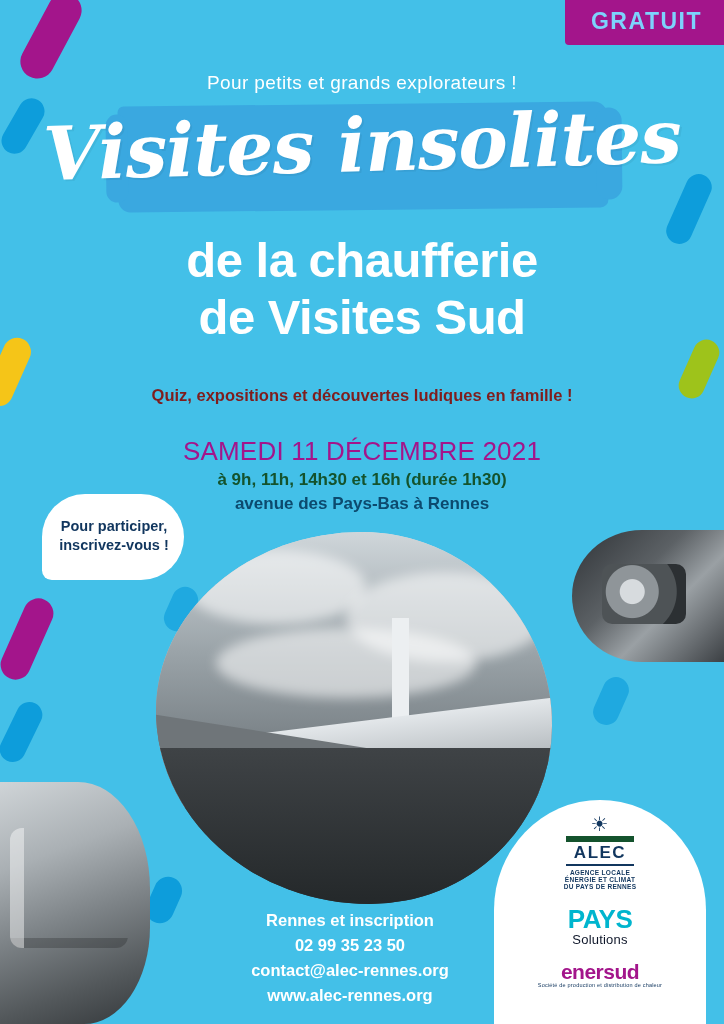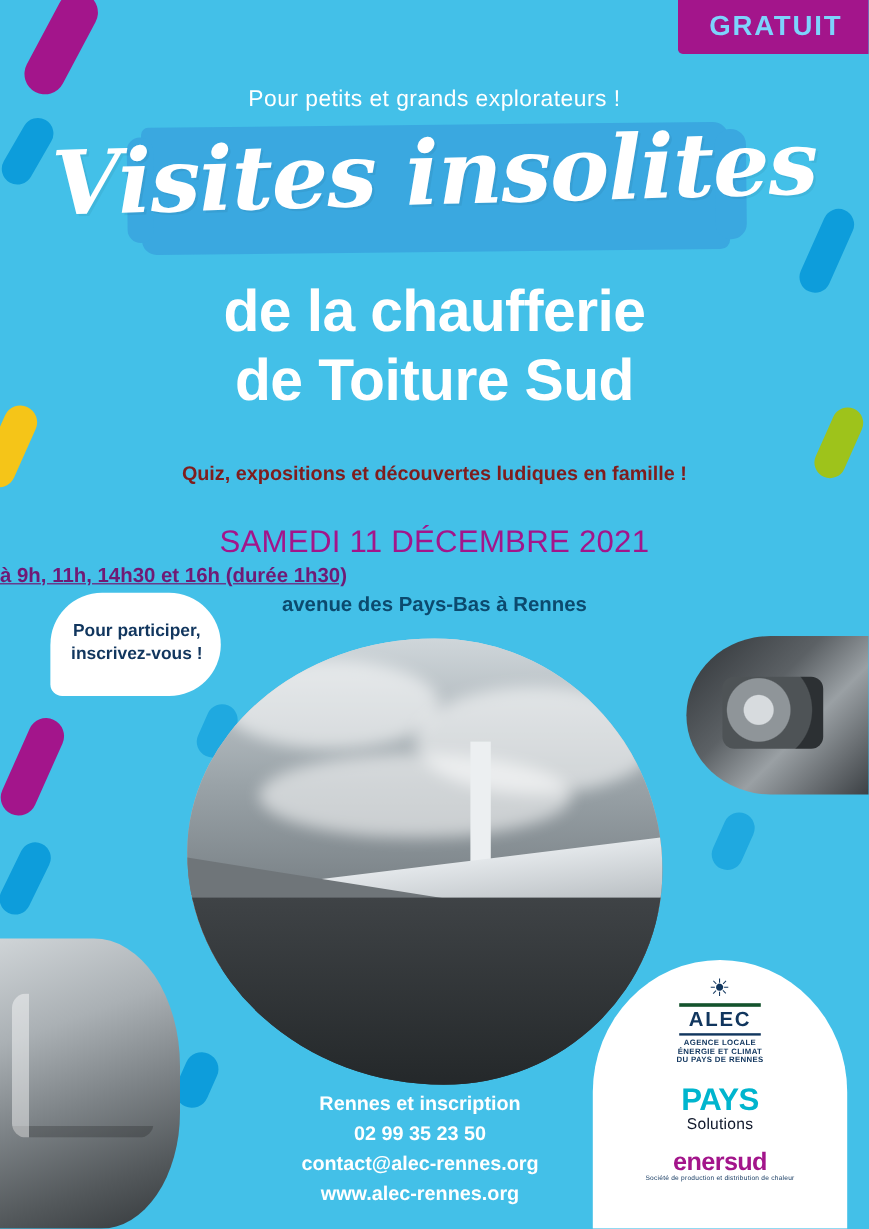--- a/index.html
+++ b/index.html
@@ -124,24 +124,24 @@
     left: 0; right: 0; top: 436px;
     text-align: center;
     color: #a3158b;
     font-size: 26px;
     font-weight: normal;
     letter-spacing: 0.2px;
   }
   .time-line {
     position: absolute;
     left: 0; right: 0; top: 470px;
-    color: #701a75;
+    text-align: center;
+    color: #14532d;
     font-size: 17px;
     font-weight: bold;
-    text-decoration: underline;
   }
   .place-line {
     position: absolute;
     left: 0; right: 0; top: 494px;
     text-align: center;
     color: #0c4a6e;
     font-size: 17px;
     font-weight: bold;
   }
 
@@ -269,21 +269,21 @@
   .logo-alec {
     position: relative;
     text-align: center;
     margin-top: 8px;
   }
   .logo-alec .mark {
     font-size: 20px; line-height: 1; color: #11365e; letter-spacing: 1px;
   }
   .logo-alec .name {
     font-size: 17px; font-weight: bold; letter-spacing: 1.5px; color: #11365e;
-    border-top: 3px solid #14532d; border-bottom: 2px solid #11365e;
+    border-top: 6px solid #14532d; border-bottom: 2px solid #11365e;
     padding: 1px 8px; display: inline-block; margin-top: 2px;
   }
   .logo-alec .tag { font-size: 6.5px; font-weight: bold; color: #11365e; margin-top: 3px; letter-spacing: .3px; }
   .logo-alec .tag2 { font-size: 6.5px; font-weight: bold; color: #11365e; letter-spacing: .3px; }
 
   .logo-engie { position: relative; text-align: center; margin-top: 14px; }
   .logo-engie .word { font-size: 26px; font-weight: bold; color: #00b5ce; letter-spacing: -0.5px; line-height: 1; }
   .logo-engie .sub { font-size: 13px; color: #0f172a; letter-spacing: .2px; }
 
   .logo-enersud { position: relative; text-align: center; margin-top: 12px; }
@@ -310,21 +310,21 @@
 
   <div class="gratuit">GRATUIT</div>
 
   <div class="kicker">Pour petits et grands explorateurs !</div>
 
   <div class="brush"></div>
   <div class="script-title">Visites insolites</div>
 
   <div class="main-title">
     <div>de la chaufferie</div>
-    <div>de Toiture Sud</div>
+    <div>de Visites Sud</div>
   </div>
 
   <div class="subtitle">Quiz, expositions et découvertes ludiques en famille !</div>
 
   <div class="date-line">SAMEDI 11 DÉCEMBRE 2021</div>
   <div class="time-line">à 9h, 11h, 14h30 et 16h (durée 1h30)</div>
   <div class="place-line">avenue des Pays-Bas à Rennes</div>
 
   <div class="bubble">
     <span>Pour participer, inscrivez-vous !</span>

